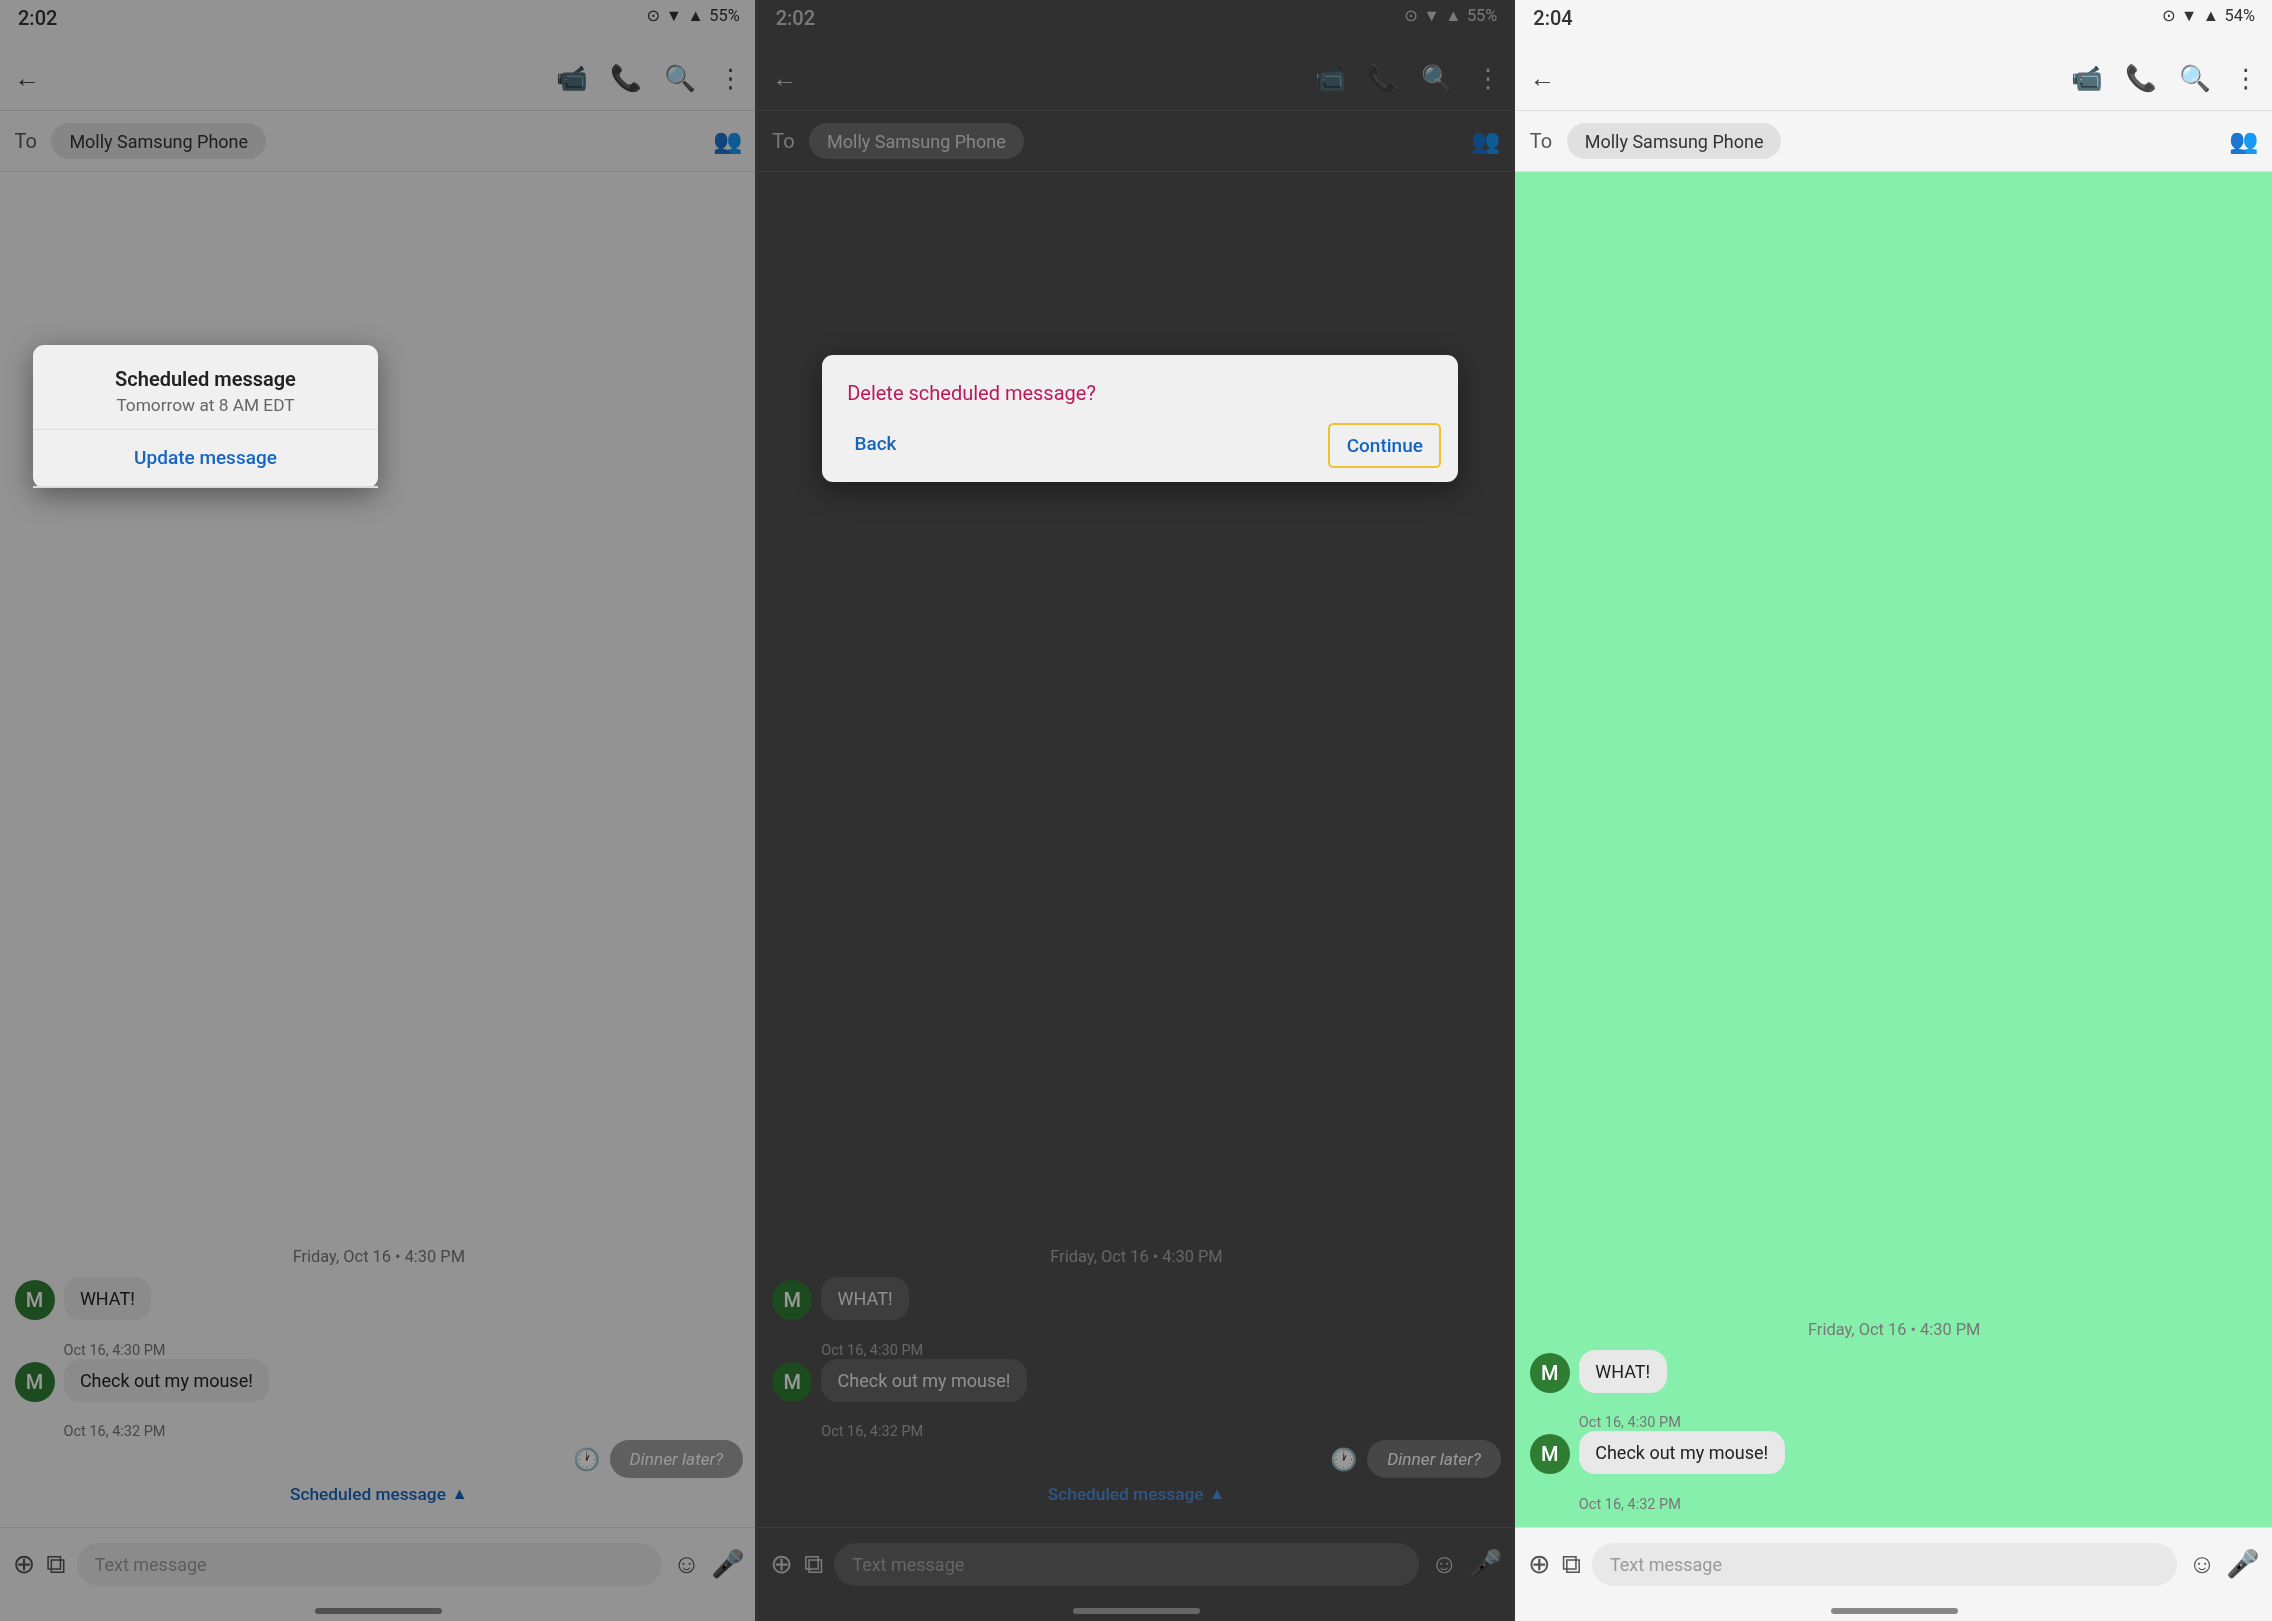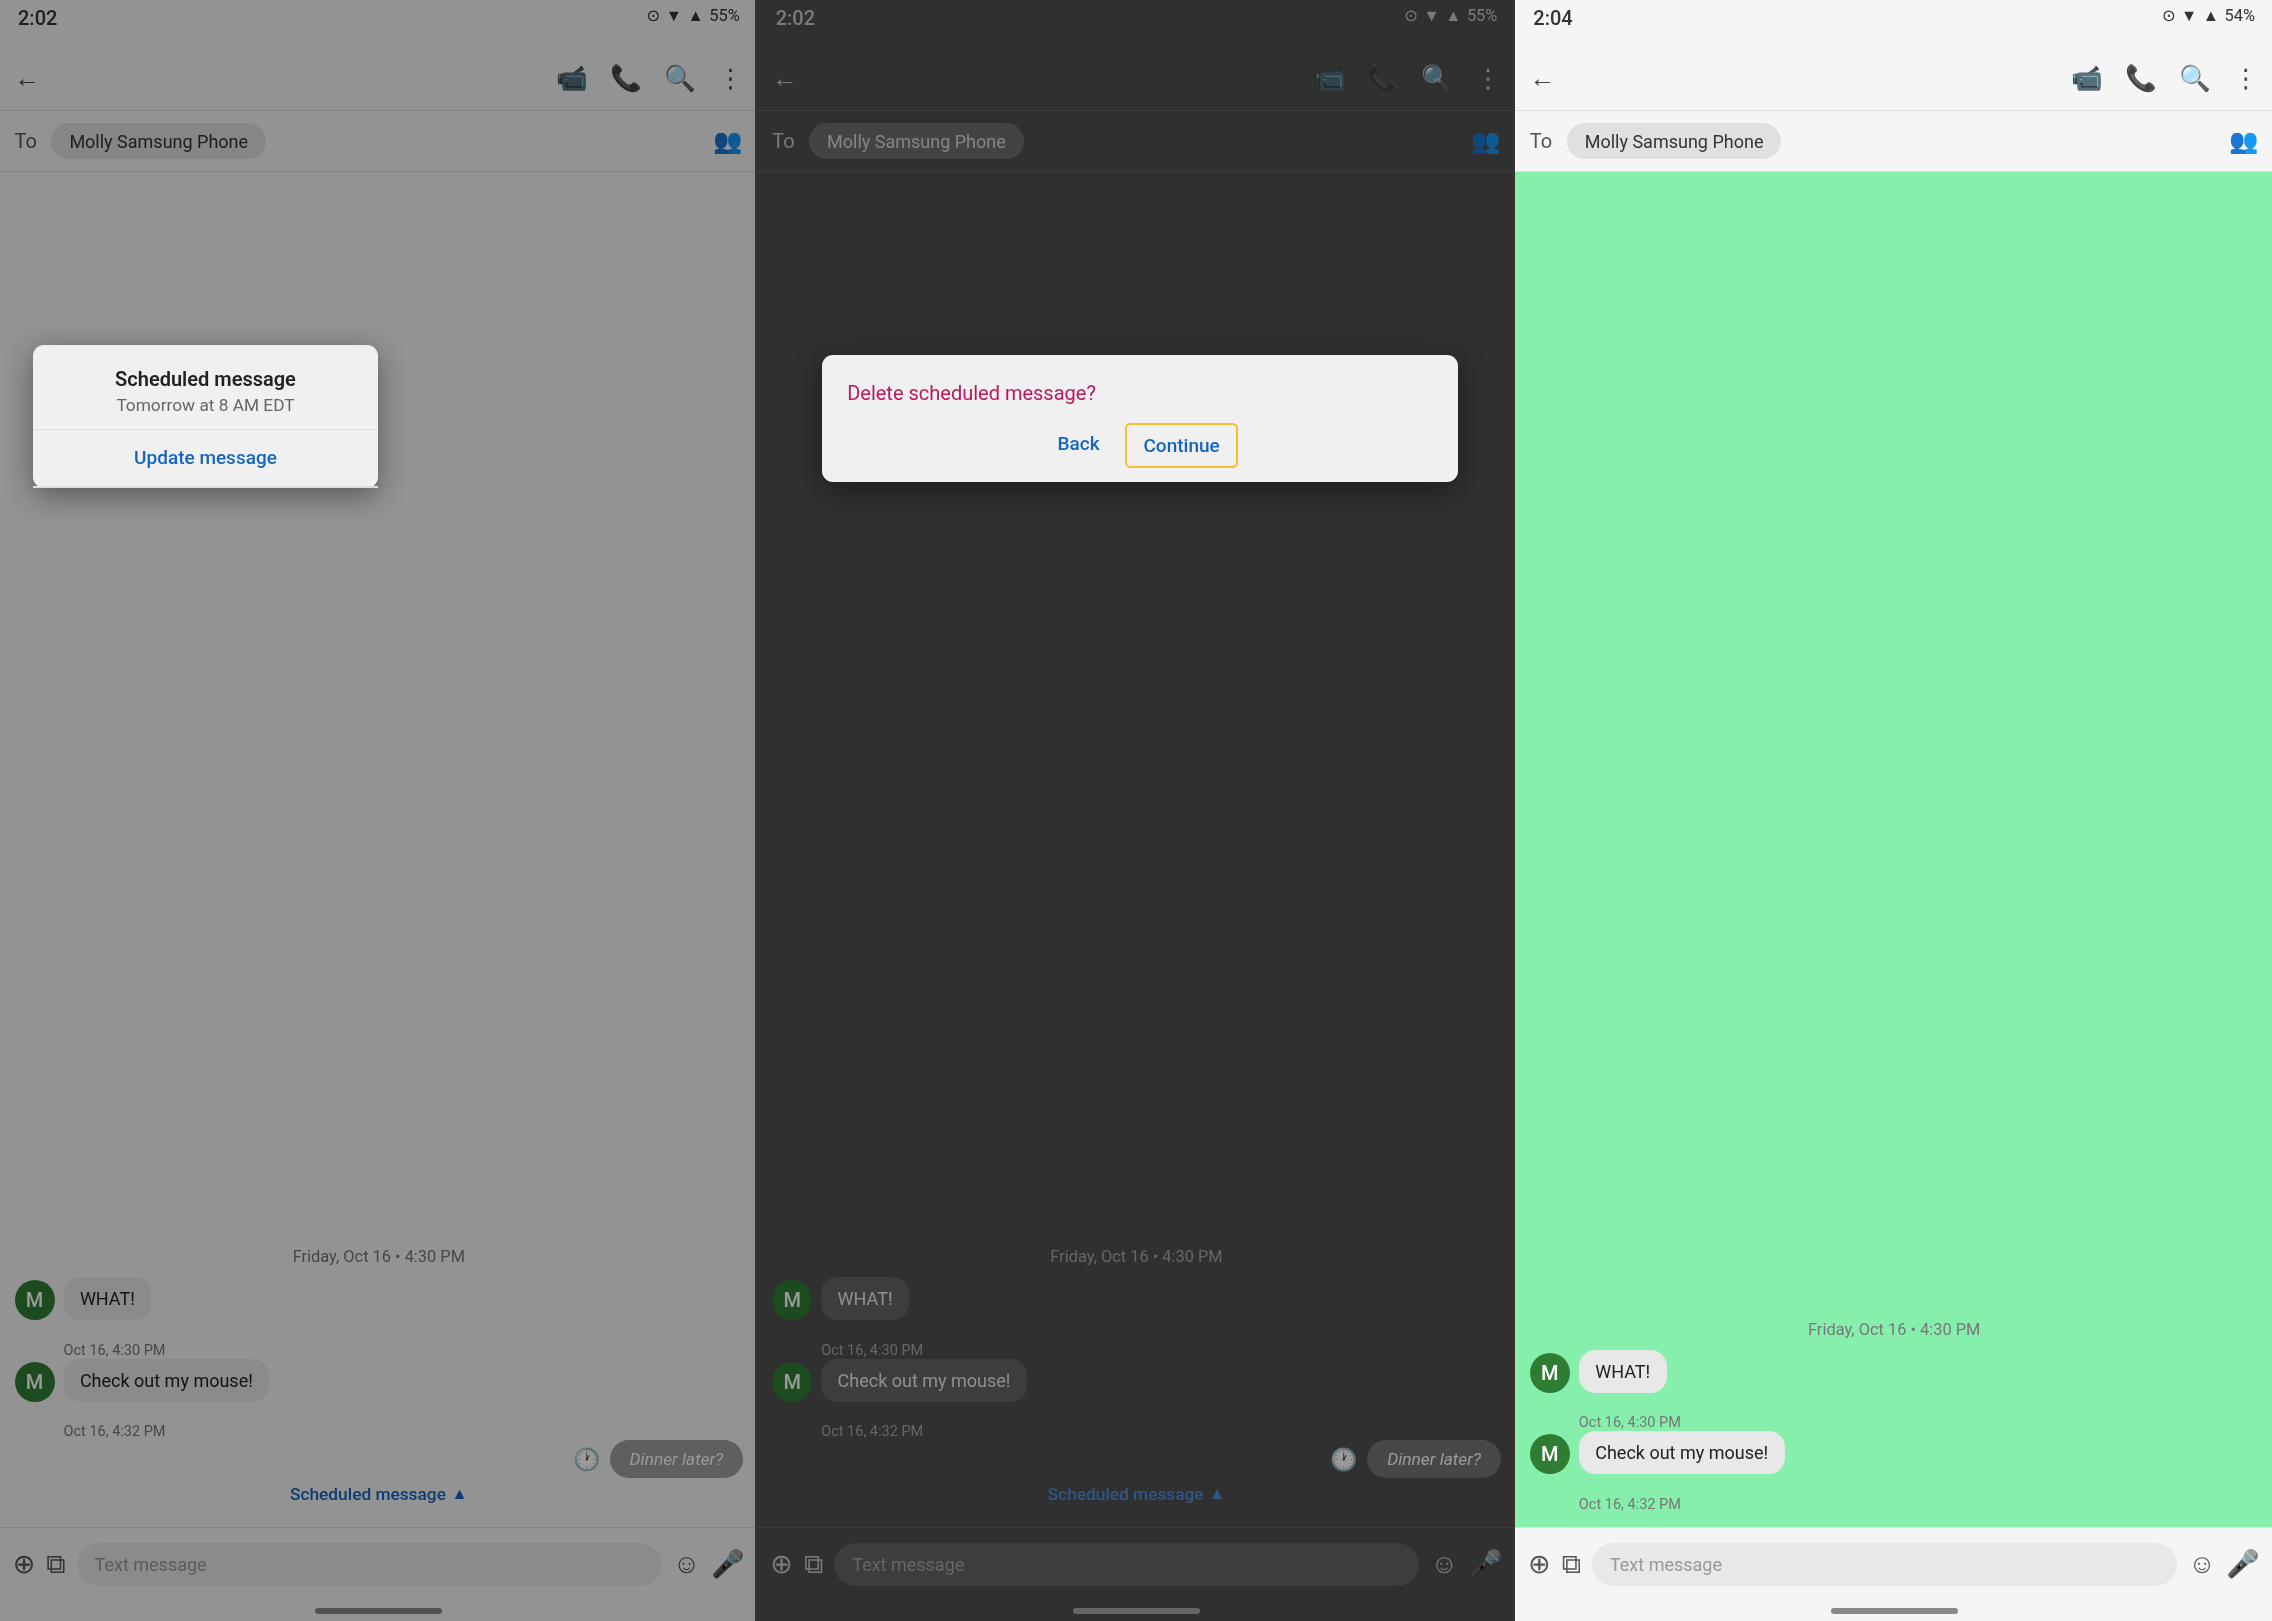--- a/index.html
+++ b/index.html
@@ -311,21 +311,21 @@
     }
     .dialog2-body {
       padding: 25.5px 25.5px 9px;
     }
     .dialog2-question {
       font-size: 20px;
       color: #be185d;
     }
     .dialog2-actions {
       display: flex;
-      justify-content: center;
+      justify-content: space-between;
       gap: 9px;
       padding: 9px 16.4px 14.5px;
     }
     .dialog2-btn {
       font-size: 19px;
       color: #1565c0;
       font-weight: 500;
       padding: 9px 16.4px;
       cursor: pointer;
     }

